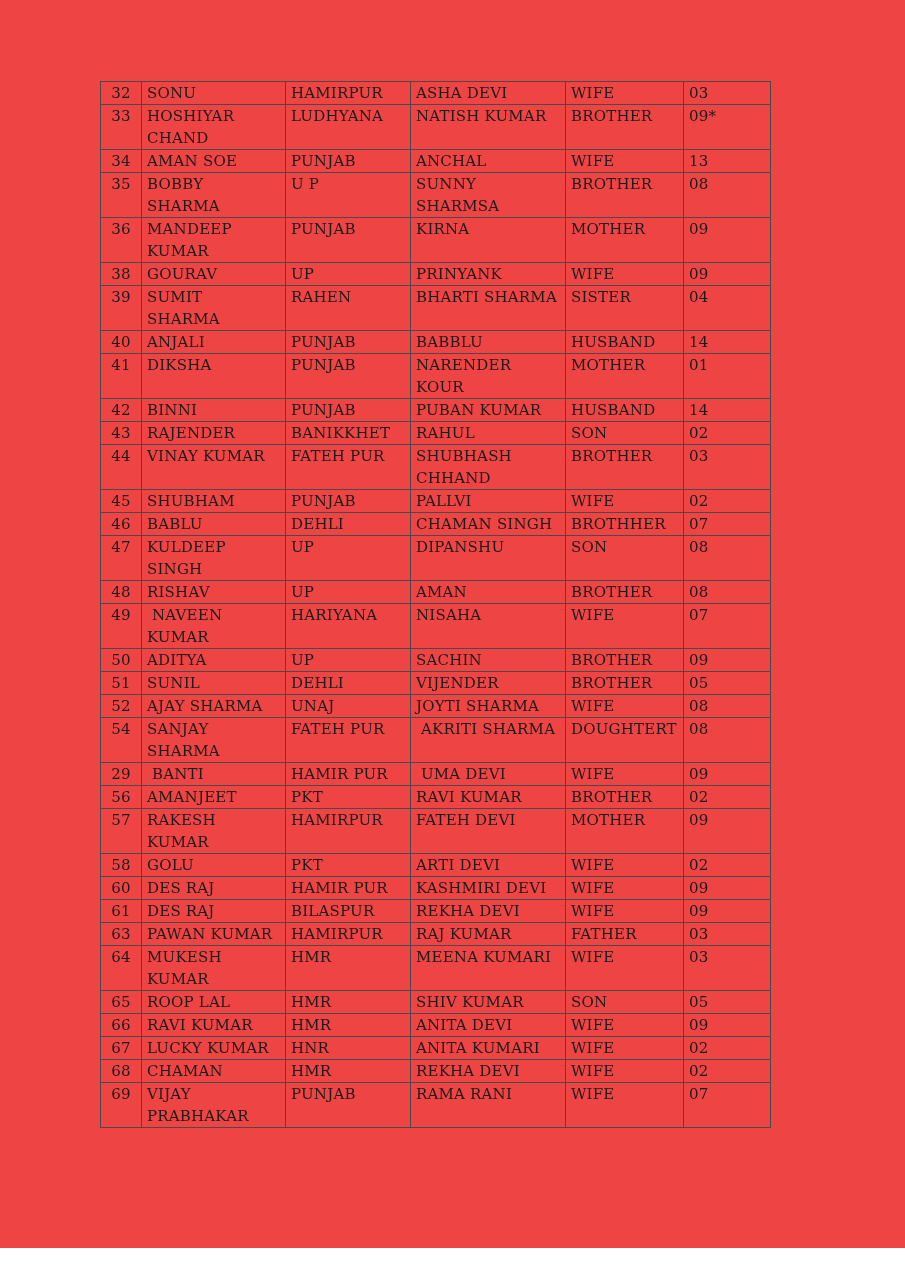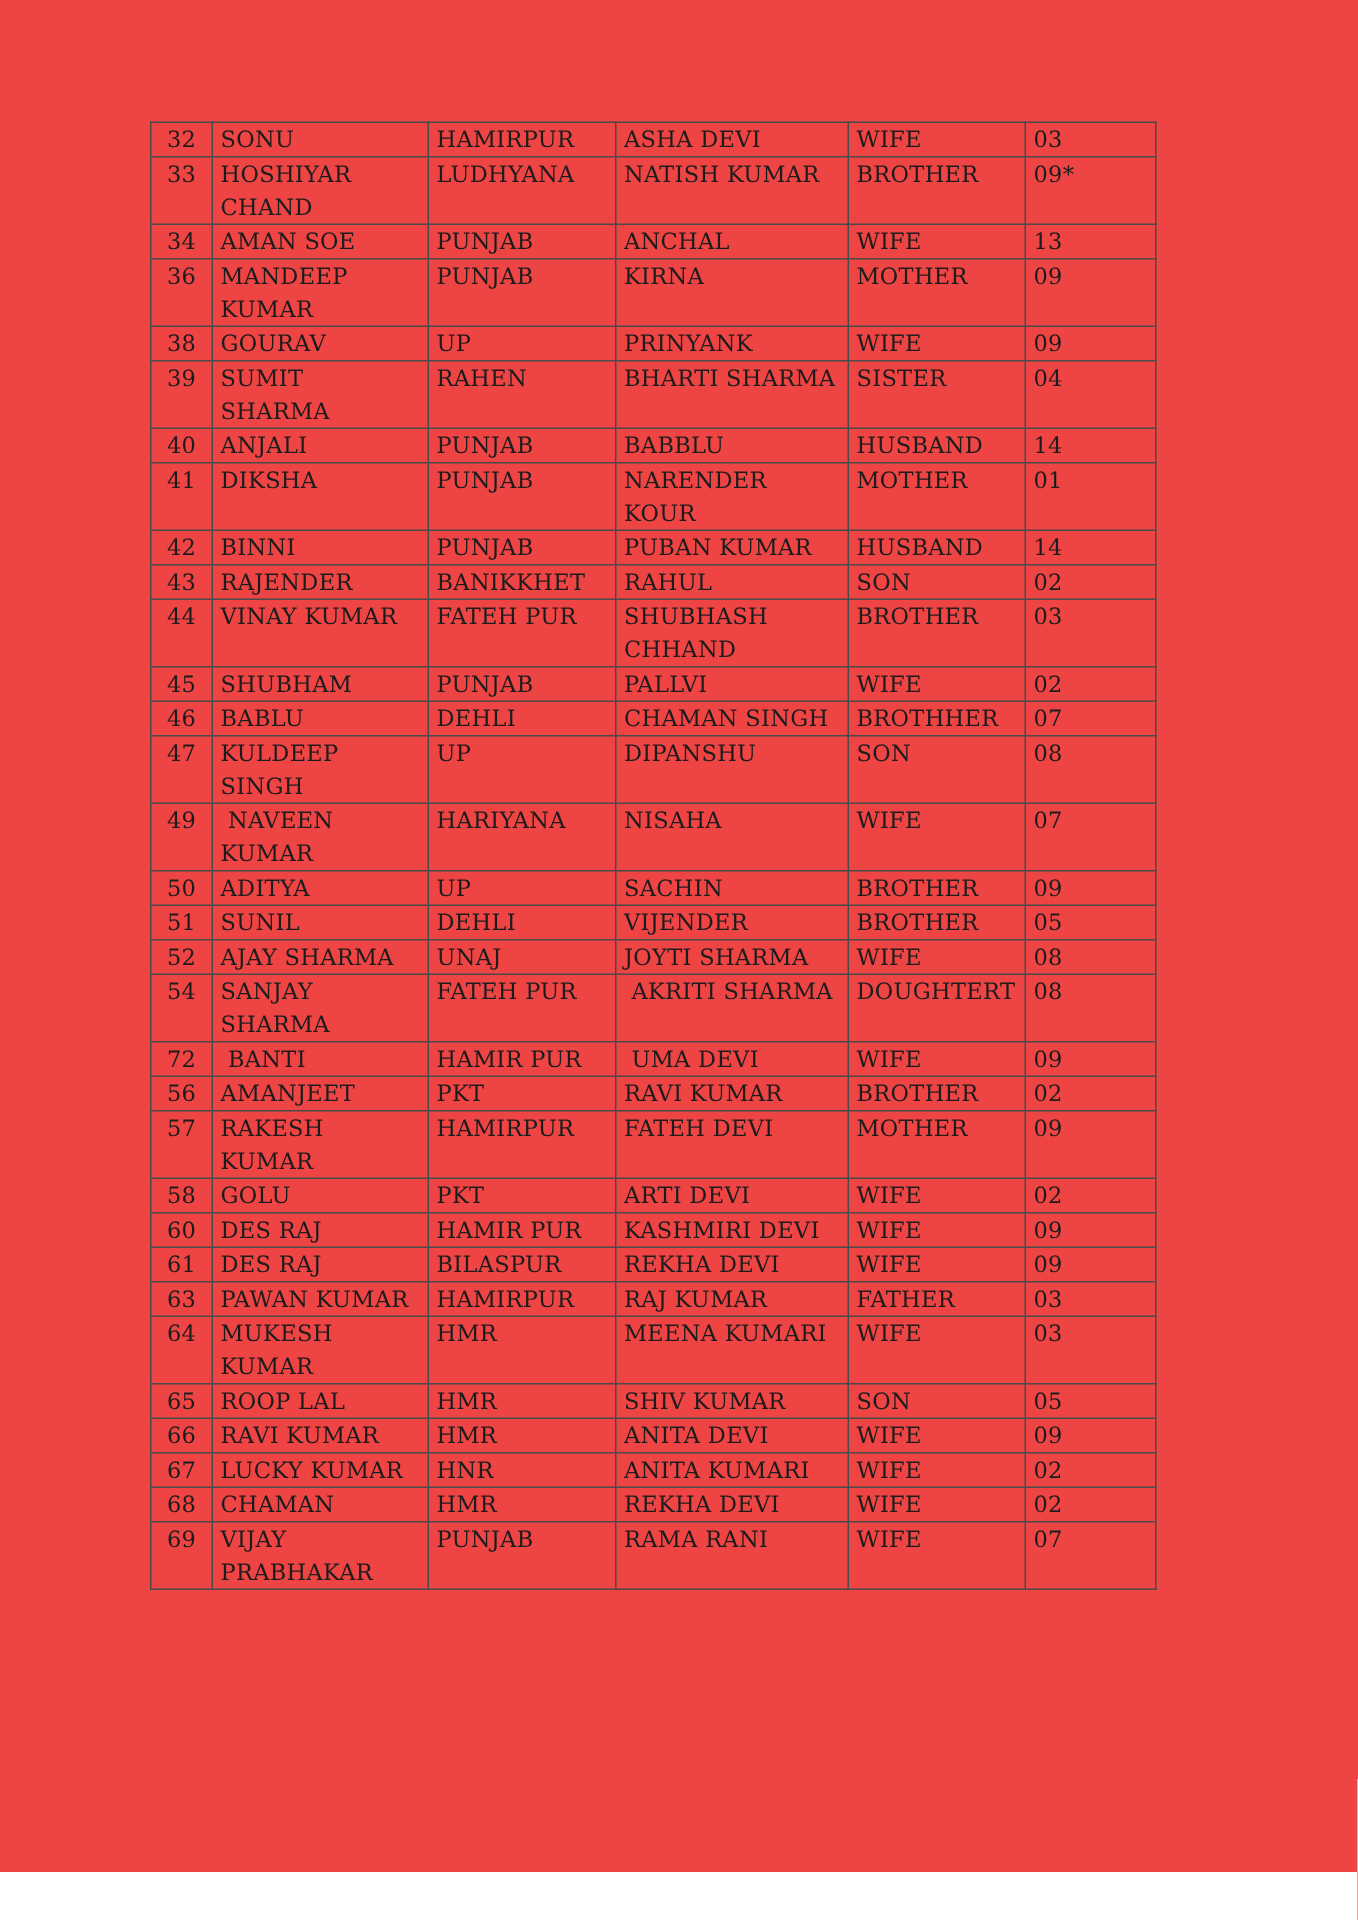--- a/index.html
+++ b/index.html
@@ -73,20 +73,28 @@
         </tr>
         <tr>
           <td class="col-sno">34</td>
           <td>AMAN SOE</td>
           <td>PUNJAB</td>
           <td>ANCHAL</td>
           <td>WIFE</td>
           <td>13</td>
         </tr>
         <tr>
+          <td class="col-sno">35</td>
+          <td>BOBBY SHARMA</td>
+          <td>U P</td>
+          <td>SUNNY SHARMSA</td>
+          <td>BROTHER</td>
+          <td>08</td>
+        </tr>
+        <tr>
           <td class="col-sno">36</td>
           <td>MANDEEP
 KUMAR</td>
           <td>PUNJAB</td>
           <td>KIRNA</td>
           <td>MOTHER</td>
           <td>09</td>
         </tr>
         <tr>
           <td class="col-sno">38</td>
@@ -164,20 +172,28 @@
         </tr>
         <tr>
           <td class="col-sno">47</td>
           <td>KULDEEP SINGH</td>
           <td>UP</td>
           <td>DIPANSHU</td>
           <td>SON</td>
           <td>08</td>
         </tr>
         <tr>
+          <td class="col-sno">48</td>
+          <td>RISHAV</td>
+          <td>UP</td>
+          <td>AMAN</td>
+          <td>BROTHER</td>
+          <td>08</td>
+        </tr>
+        <tr>
           <td class="col-sno">49</td>
           <td> NAVEEN
 KUMAR</td>
           <td>HARIYANA</td>
           <td>NISAHA</td>
           <td>WIFE</td>
           <td>07</td>
         </tr>
         <tr>
           <td class="col-sno">50</td>
@@ -206,21 +222,21 @@
         <tr>
           <td class="col-sno">54</td>
           <td>SANJAY
 SHARMA</td>
           <td>FATEH PUR</td>
           <td> AKRITI SHARMA</td>
           <td>DOUGHTERT</td>
           <td>08</td>
         </tr>
         <tr>
-          <td class="col-sno">72</td>
+          <td class="col-sno">29</td>
           <td> BANTI</td>
           <td>HAMIR PUR</td>
           <td> UMA DEVI</td>
           <td>WIFE</td>
           <td>09</td>
         </tr>
         <tr>
           <td class="col-sno">56</td>
           <td>AMANJEET</td>
           <td>PKT</td>

